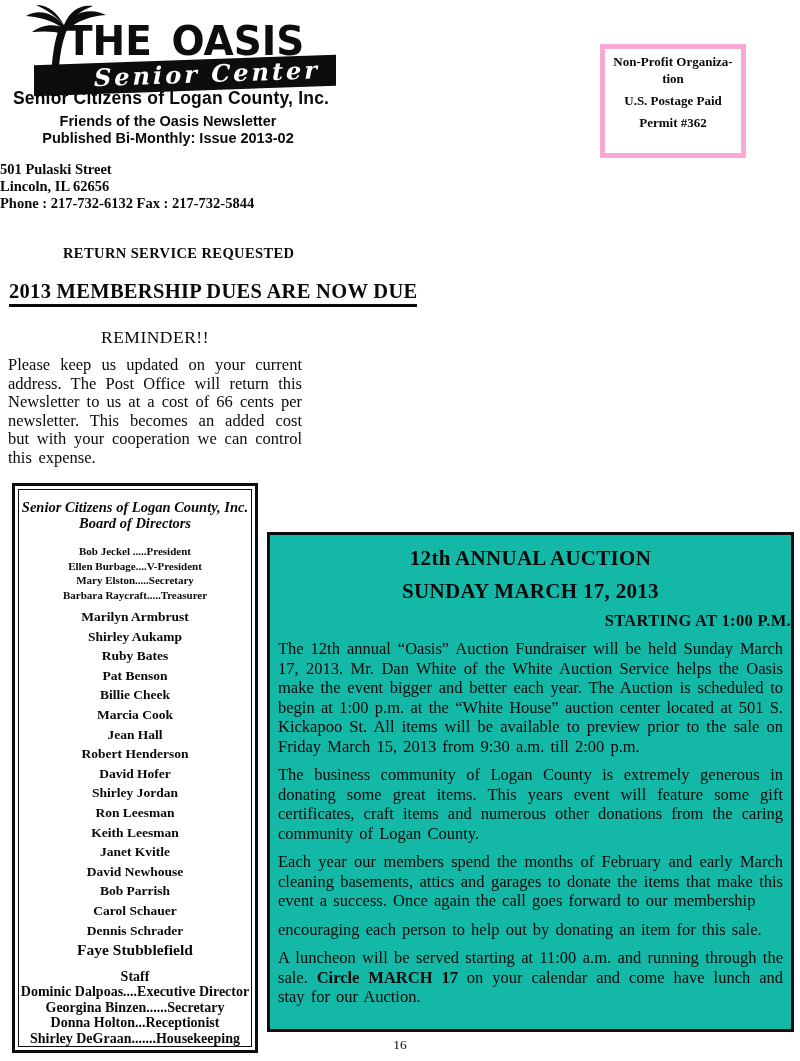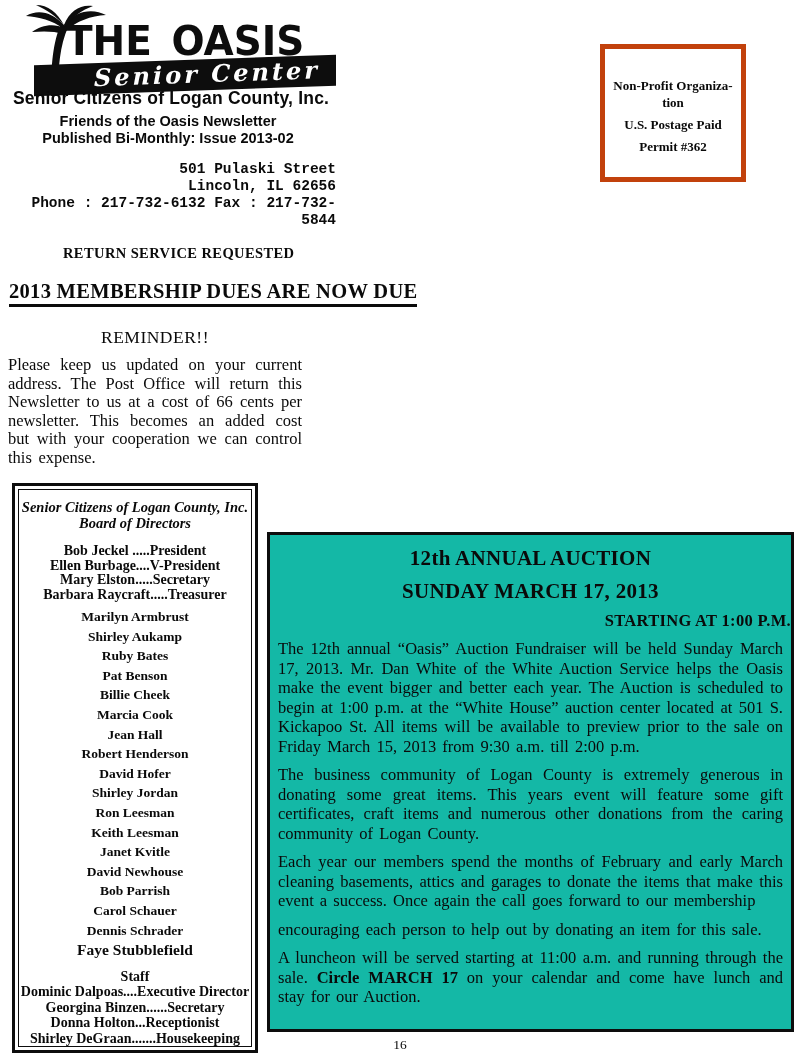--- a/index.html
+++ b/index.html
@@ -31,29 +31,29 @@
     position:absolute;left:0px;top:88px;width:342px;text-align:center;
     font-family:"Liberation Sans", sans-serif;font-weight:bold;
     font-size:17.5px;letter-spacing:0.2px;
   }
   .mast-lines{
     position:absolute;left:0px;top:113px;width:336px;text-align:center;
     font-family:"Liberation Sans", sans-serif;font-weight:bold;
     font-size:14.5px;line-height:16.5px;
   }
   .addr-lines{
-    position:absolute;left:0px;top:161px;width:336px;text-align:right;
-    font-family:Liberation Mono, monospace;font-weight:bold;
+    position:absolute;left:0px;top:161px;width:336px;text-align:left;
+    font-family:Liberation Serif, serif;font-weight:bold;
     font-size:14.5px;line-height:17px;
   }
   
   .postage{
     position:absolute;left:600px;top:44px;width:136px;height:100px;
-    border:5px solid #c2410c;background:#fff;text-align:center;
-    font-weight:bold;font-size:13px;line-height:17px;padding-top:28px;
+    border:5px solid #f9a8d4;background:#fff;text-align:center;
+    font-weight:bold;font-size:13px;line-height:17px;padding-top:4px;
   }
   .postage .gap{height:5px;}
   
   .return-service{
     position:absolute;left:63px;top:245px;
     font-weight:bold;font-size:14.5px;letter-spacing:0.4px;
   }
   .dues-heading{
     position:absolute;left:9px;top:280px;
     font-weight:bold;font-size:20.5px;letter-spacing:0.3px;
@@ -72,21 +72,21 @@
     position:absolute;left:12px;top:483px;width:246px;height:570px;
     border:3px solid #0d0d0d;padding:3px;box-sizing:border-box;background:#fff;
   }
   .board-inner{
     border:1px solid #0d0d0d;width:100%;height:100%;box-sizing:border-box;
     text-align:center;padding-top:9px;overflow:hidden;
   }
   .board-title{
     font-weight:bold;font-style:italic;font-size:14.5px;line-height:16px;
   }
-  .officers{margin-top:13px;font-weight:bold;font-size:14px;line-height:14.5px;}
+  .officers{margin-top:13px;font-weight:bold;font-size:11px;line-height:14.5px;}
   .members{margin-top:5px;}
   .member{font-weight:bold;font-size:13.5px;line-height:19.6px;}
   .member-large{font-size:15.5px;}
   .staff-block{margin-top:9px;font-weight:bold;font-size:14px;line-height:15.5px;}
   
   .auction{
     position:absolute;left:267px;top:532px;width:527px;height:500px;
     border:3px solid #0d0d0d;box-sizing:border-box;background:#14b8a6;
   }
   .auction-h1{margin-top:10px;text-align:center;font-weight:bold;font-size:21px;line-height:26px;letter-spacing:0.3px;}

